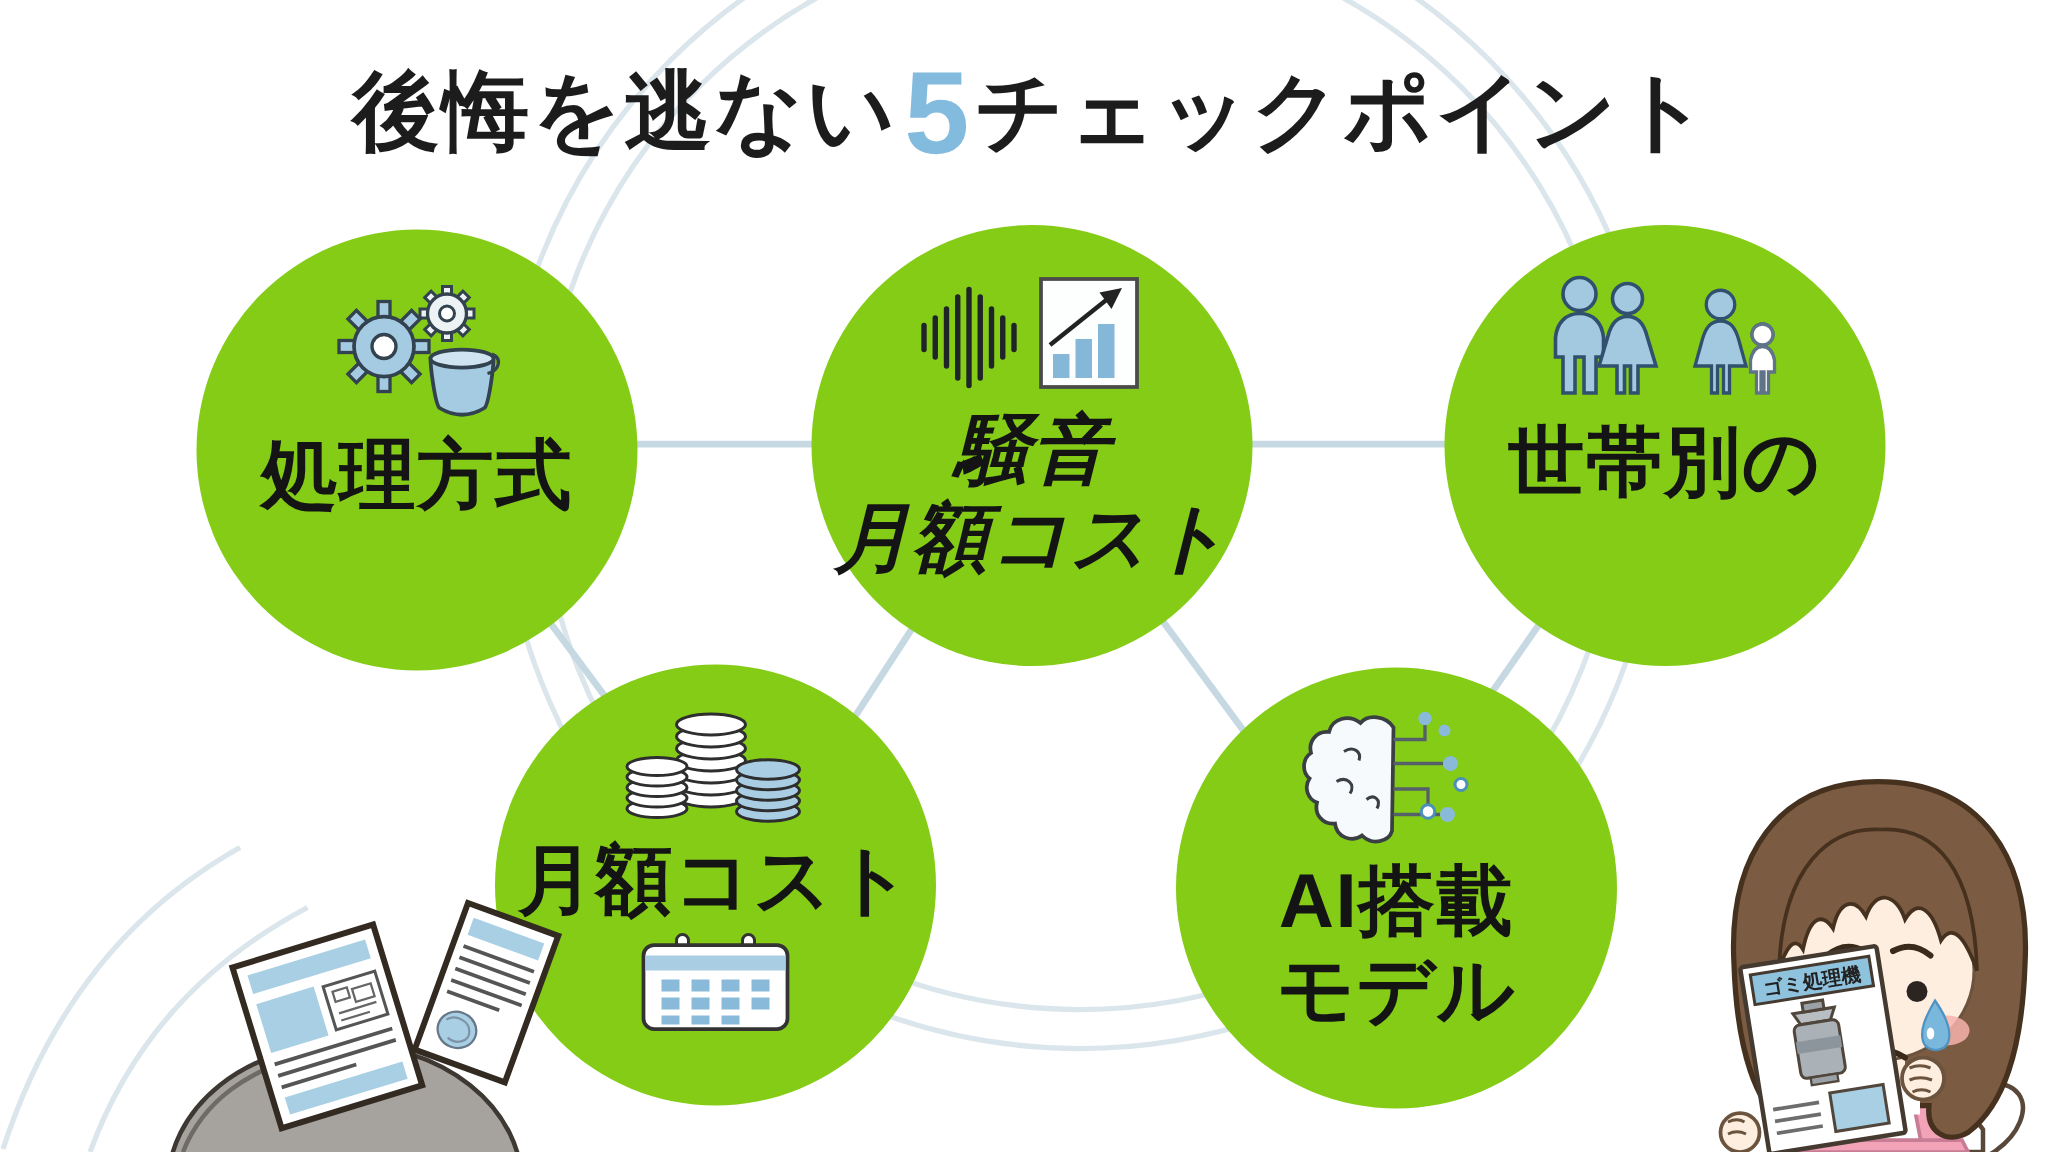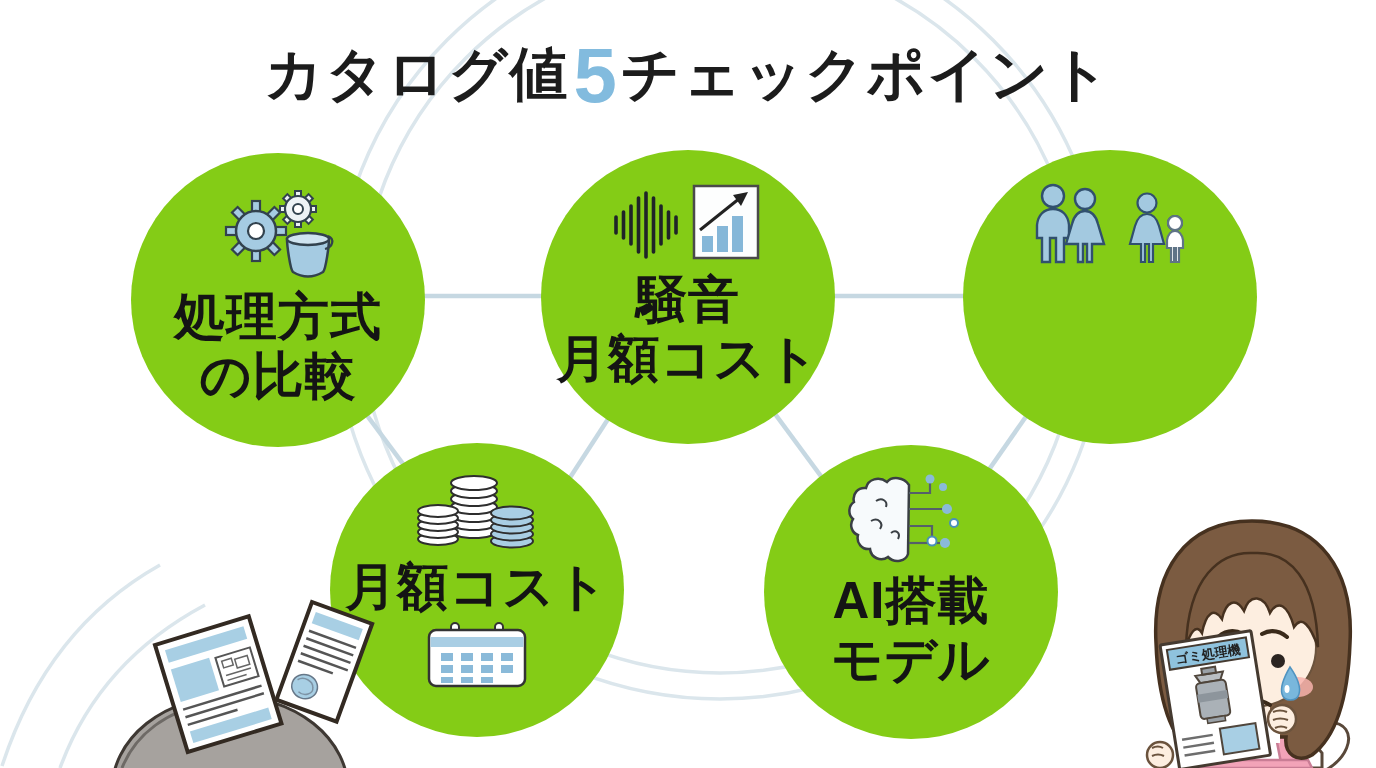--- a/index.html
+++ b/index.html
@@ -20,24 +20,24 @@
   .circle{
     position:absolute;width:294px;height:294px;border-radius:50%;
     background:#84cc16;display:flex;flex-direction:column;align-items:center;
     z-index:2;
   }
   .circle .label{
     font-weight:900;font-size:51px;color:#141414;text-align:center;
     line-height:1.16;letter-spacing:1px;white-space:nowrap;
   }
   #c1{left:131px;top:153px;}
-  #c2{left:541px;top:150px;}
+  #c2{left:541px;top:150px;font-style:italic;}
   #c3{left:963px;top:150px;}
   #c4{left:330px;top:443px;}
-  #c5{left:764px;top:445px;align-items:center;}
+  #c5{left:784px;top:445px;align-items:center;}
   .ico{display:block;}
   .mt34{margin-top:34px;} .mt30{margin-top:30px;} .mt28{margin-top:28px;}
   .mt26{margin-top:26px;} .mt6{margin-top:6px;}
   #news-illust{position:absolute;left:60px;top:560px;z-index:4;}
   #girl-illust{position:absolute;left:1130px;top:515px;z-index:4;}
 </style>
 </head>
 <body>
 
 <div id="canvas">
@@ -51,21 +51,21 @@
       <line x1="278" y1="296" x2="497" y2="590"></line>
       <line x1="688" y1="296" x2="497" y2="590"></line>
       <line x1="688" y1="296" x2="905" y2="590"></line>
       <line x1="1110" y1="296" x2="905" y2="590"></line>
     </g>
     <path d="M2,766 C30,680 80,610 160,565" fill="none" stroke="#dbe6ec" stroke-width="3.5"></path>
     <path d="M60,768 C85,700 130,645 205,605" fill="none" stroke="#dbe6ec" stroke-width="3.5"></path>
   </svg>
 
   <div class="title">
-    <span>カタログ値</span><span class="num">5</span><span>チェックポイント</span>
+    <span>後悔を逃ない</span><span class="num">5</span><span>チェックポイント</span>
   </div>
 
   <div class="circle" id="c1">
     <svg class="ico mt34" width="124" height="100" viewBox="0 0 124 100">
       <g>
         <g fill="#edf2f5" stroke="#32424e" stroke-width="2">
           <rect x="79" y="4" width="6" height="9" transform="rotate(0 82 22)"></rect>
           <rect x="79" y="4" width="6" height="9" transform="rotate(45 82 22)"></rect>
           <rect x="79" y="4" width="6" height="9" transform="rotate(90 82 22)"></rect>
           <rect x="79" y="4" width="6" height="9" transform="rotate(135 82 22)"></rect>
@@ -92,21 +92,20 @@
         <circle cx="40" cy="44" r="8" fill="#ffffff" stroke="#32424e" stroke-width="2.2"></circle>
       </g>
       <g>
         <path d="M71,52 C71,58 74,82 77,85 C87,91 97,91 107,85 C110,82 113,58 113,52 Z" fill="#a5cbe2" stroke="#32424e" stroke-width="2.5"></path>
         <ellipse cx="92" cy="52" rx="21" ry="6" fill="#cfe4f0" stroke="#32424e" stroke-width="2.5"></ellipse>
         <path d="M109,62 C117,60 119,52 112,49" fill="none" stroke="#32424e" stroke-width="2.2"></path>
       </g>
     </svg>
     <div class="label">
       <div>処理方式</div>
-      <div>の比較</div>
     </div>
   </div>
 
   <div class="circle" id="c2">
     <svg class="ico mt30" width="156" height="90" viewBox="0 0 156 90">
       <g stroke="#1f2428" stroke-width="3.6" stroke-linecap="round">
         <line x1="6" y1="37" x2="6" y2="53"></line>
         <line x1="13.5" y1="32" x2="13.5" y2="58"></line>
         <line x1="21" y1="26" x2="21" y2="64"></line>
         <line x1="28.5" y1="18" x2="28.5" y2="72"></line>
@@ -141,20 +140,21 @@
       </g>
       <g stroke="#31506e" stroke-width="2.2">
         <circle cx="122" cy="25" r="9.5" fill="#a3c9e0"></circle>
         <path d="M122,36 C115,36 112,41 110,48 L105,66 L116,66 L116,84 L120,84 L120,66 L124,66 L124,84 L128,84 L128,66 L139,66 L134,48 C132,41 129,36 122,36 Z" fill="#a3c9e0"></path>
         <circle cx="150" cy="45" r="7" fill="#ffffff" stroke="#5f7popup486"></circle>
         <circle cx="150" cy="45" r="7" fill="#ffffff" stroke="#5f7486"></circle>
         <path d="M150,53 C145,53 143,57 142,62 L142,70 L146,70 L146,84 L149,84 L149,70 L151,70 L151,84 L154,84 L154,70 L158,70 L158,62 C157,57 155,53 150,53 Z" fill="#ffffff" stroke="#5f7486"></path>
       </g>
     </svg>
     <div class="label">
+      <div>世帯別の</div>
     </div>
   </div>
 
   <div class="circle" id="c4">
     <svg class="ico mt26" width="130" height="88" viewBox="0 0 130 88">
       <g stroke="#2e2e2e" stroke-width="2">
         <ellipse cx="62" cy="62" rx="23" ry="7" fill="#ffffff"></ellipse>
         <ellipse cx="62" cy="54" rx="23" ry="7" fill="#ffffff"></ellipse>
         <ellipse cx="62" cy="46" rx="23" ry="7" fill="#ffffff"></ellipse>
         <ellipse cx="62" cy="38" rx="23" ry="7" fill="#ffffff"></ellipse>

